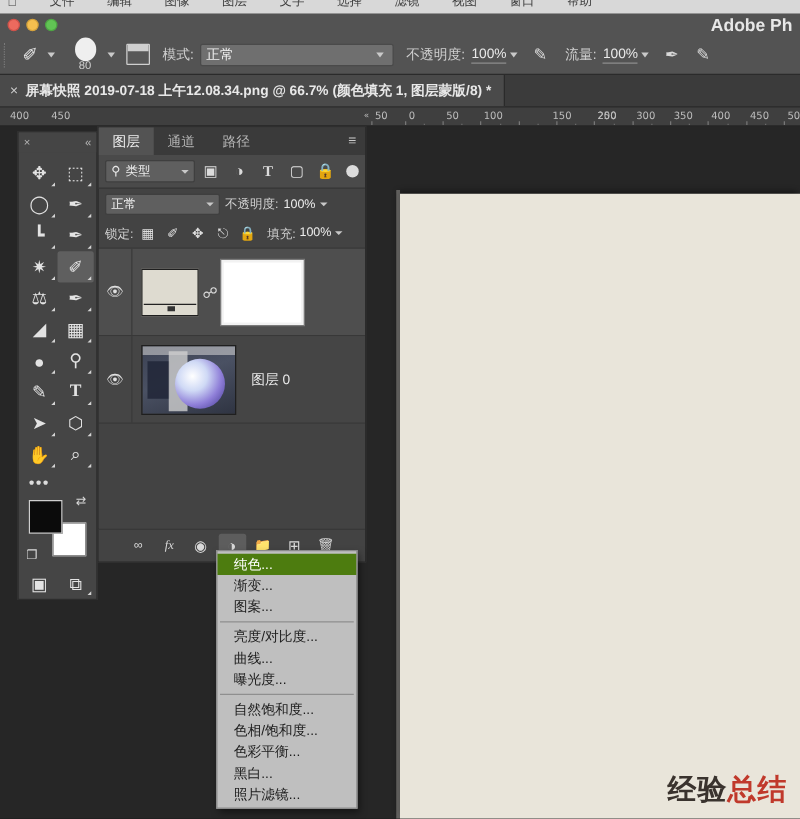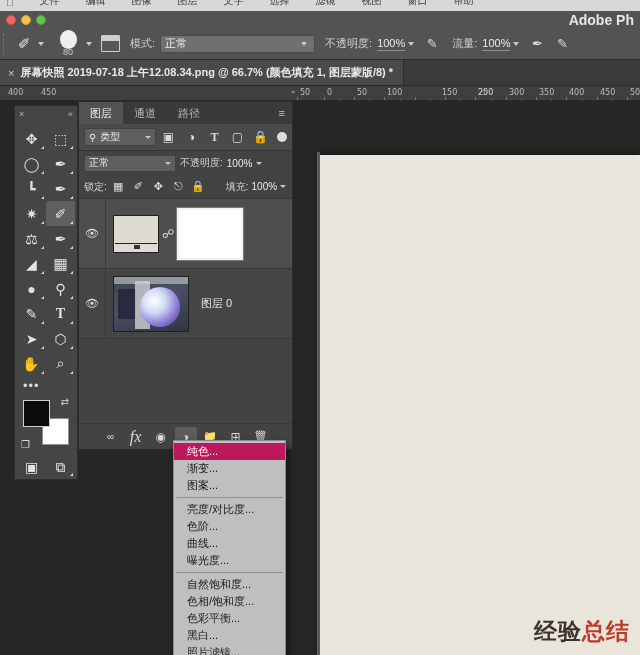--- a/index.html
+++ b/index.html
@@ -332,21 +332,21 @@
     background: #bfbfbf; border: 1px solid #8a8a8a;
     box-shadow: 2px 3px 6px rgba(0,0,0,.5);
     padding: 2px 0 2px 0;
     z-index: 40;
   }
   .mi {
     height: 17px; display: flex; align-items: center;
     padding-left: 13px; font-size: 11px; color: #1c1c1c;
     white-space: nowrap;
   }
-  .mi.hl { background: #be185d; color: #ffffff; }
+  .mi.hl { background: #4d7c0f; color: #ffffff; }
   .msep { height: 1px; margin: 3px 2px; background: #8f8f8f; }
 
   
   .watermark {
     position: absolute; right: 10px; bottom: 8px;
     text-align: left; z-index: 50;
     font-family: "DejaVu Sans", sans-serif;
   }
   .wm-cn { font-size: 23px; font-weight: bold; letter-spacing: 1px; }
   .wm-cn .a { color: #3a332e; }
@@ -545,21 +545,21 @@
       <span class="mini-caret"></span>
     </div>
 
     <div class="lp-lock">
       <span>锁定:</span>
       <div class="lockico">▦</div>
       <div class="lockico">✐</div>
       <div class="lockico">✥</div>
       <div class="lockico">⎋</div>
       <div class="lockico">🔒</div>
-      <span style="margin-left:16px;">填充:</span>
+      <span style="margin-left:4px;">填充:</span>
       <span class="numbox">100%</span>
       <span class="mini-caret"></span>
     </div>
 
     <div class="lp-list">
 
       <div class="layerrow selected">
         <span class="eye-divider"></span>
         <div class="eye">👁</div>
         <div class="thumb-fill"></div>
@@ -577,37 +577,36 @@
           <span class="tp-side"></span>
           <span class="tp-orb"></span>
         </div>
         <span class="layername">图层 0</span>
       </div>
 
     </div>
 
     <div class="lp-foot">
       <div class="fbtn" style="font-size:10px;">∞</div>
-      <div class="fbtn" style="font-family:'Liberation Serif',serif;font-style:italic;font-size:16px;">fx</div>
+      <div class="fbtn" style="font-family:'Liberation Serif',serif;font-style:italic;font-size:10px;">fx</div>
       <div class="fbtn">◉</div>
       <div class="fbtn active">◑</div>
       <div class="fbtn" style="font-size:11px;">📁</div>
       <div class="fbtn">⊞</div>
       <div class="fbtn" style="font-size:11px;">🗑</div>
     </div>
 
   </div>
 
   <div class="popup">
     <div class="mi hl">纯色...</div>
     <div class="mi">渐变...</div>
     <div class="mi">图案...</div>
     <div class="msep"></div>
     <div class="mi">亮度/对比度...</div>
-    <div class="mi">色阶...</div>
     <div class="mi">曲线...</div>
     <div class="mi">曝光度...</div>
     <div class="msep"></div>
     <div class="mi">自然饱和度...</div>
     <div class="mi">色相/饱和度...</div>
     <div class="mi">色彩平衡...</div>
     <div class="mi">黑白...</div>
     <div class="mi">照片滤镜...</div>
   </div>
 

